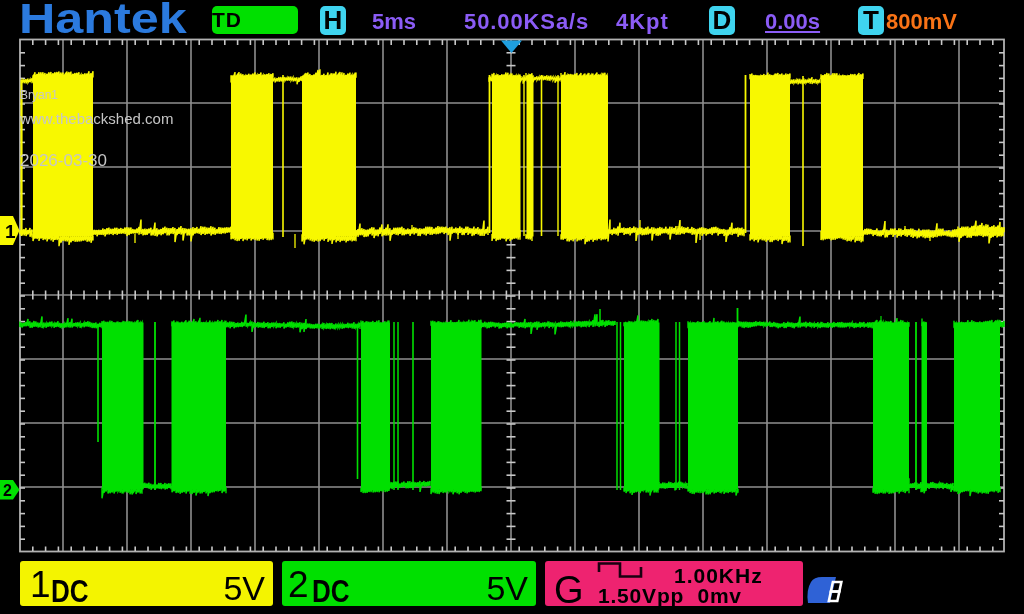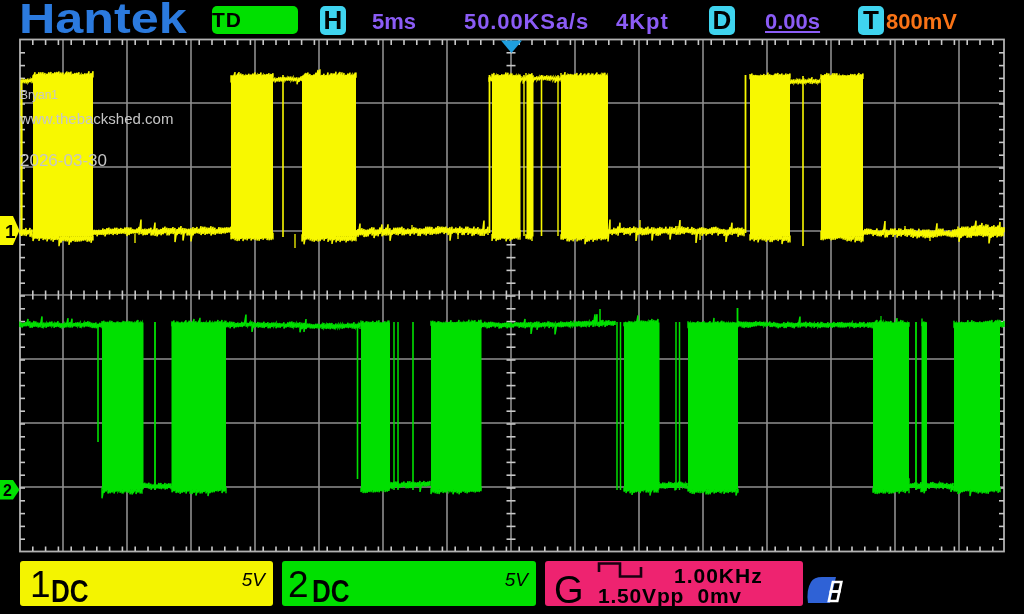--- a/index.html
+++ b/index.html
@@ -8,21 +8,21 @@
   transform:scaleX(1.17); transform-origin:left; letter-spacing:0px; }
 .cbox { background:#3fd4ef; color:#000; font-weight:bold; border-radius:5px;
   text-align:center; width:26px; height:29px; top:6px; font-size:26px; line-height:29px; }
 .htxt { color:#8b5cf6; font-weight:bold; font-size:22px; top:9px; }
 #tdbox { left:212px; top:6px; width:86px; height:28px; background:#00e000;
   border-radius:5px; color:#000; font-weight:bold; font-size:21px; line-height:28px; letter-spacing:1px; }
 .ovl { color:#c6c6c6; font-size:15px; }
 .bbox { top:561px; height:45px; border-radius:3px; color:#000; }
 .bb1 { font-size:37px; line-height:48px; font-weight:normal; }
 .bbdc { font-size:31px; font-weight:bold; transform:scaleX(0.84); transform-origin:left; }
-.bb5v { font-size:19px; position:absolute; right:8px; top:8px;font-style:italic; }
+.bb5v { font-size:34px; position:absolute; right:8px; top:8px; }
 </style></head>
 <body>
 <div class="abs" style="left:0;top:0;width:1024px;height:614px;"><svg id="scope" width="1024" height="614" viewBox="0 0 1024 614">
       <g>
         <line x1="63" y1="40" x2="63" y2="551" stroke="#8f8f8f" stroke-width="1.6"></line>
         <line x1="127" y1="40" x2="127" y2="551" stroke="#8f8f8f" stroke-width="1.6"></line>
         <line x1="191" y1="40" x2="191" y2="551" stroke="#8f8f8f" stroke-width="1.6"></line>
         <line x1="255" y1="40" x2="255" y2="551" stroke="#8f8f8f" stroke-width="1.6"></line>
         <line x1="319" y1="40" x2="319" y2="551" stroke="#8f8f8f" stroke-width="1.6"></line>
         <line x1="383" y1="40" x2="383" y2="551" stroke="#8f8f8f" stroke-width="1.6"></line>

